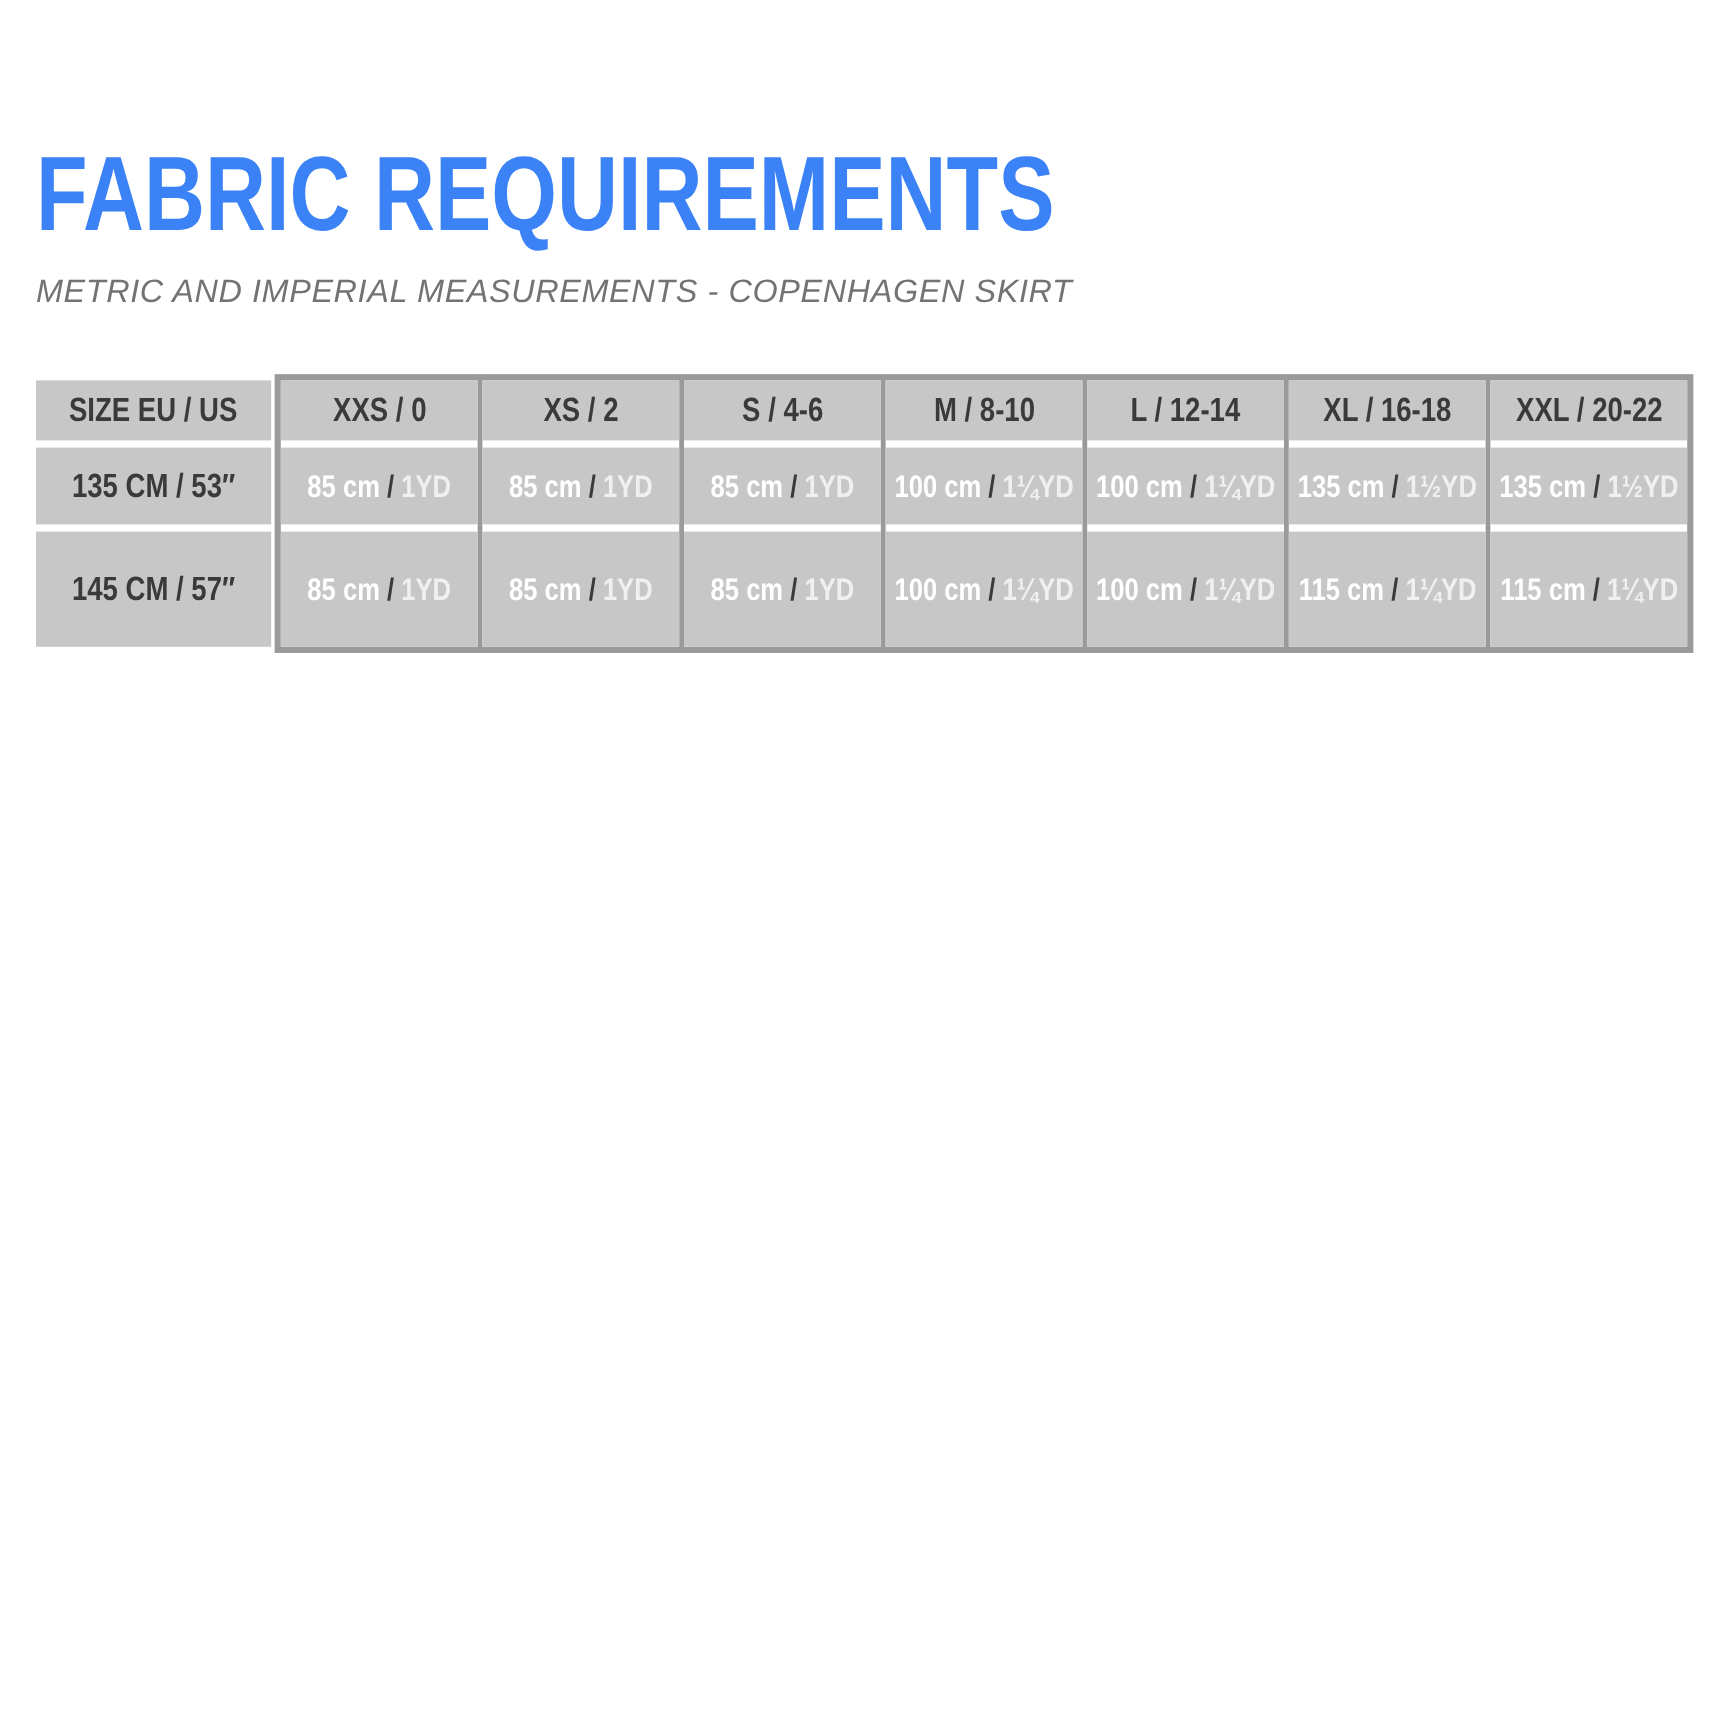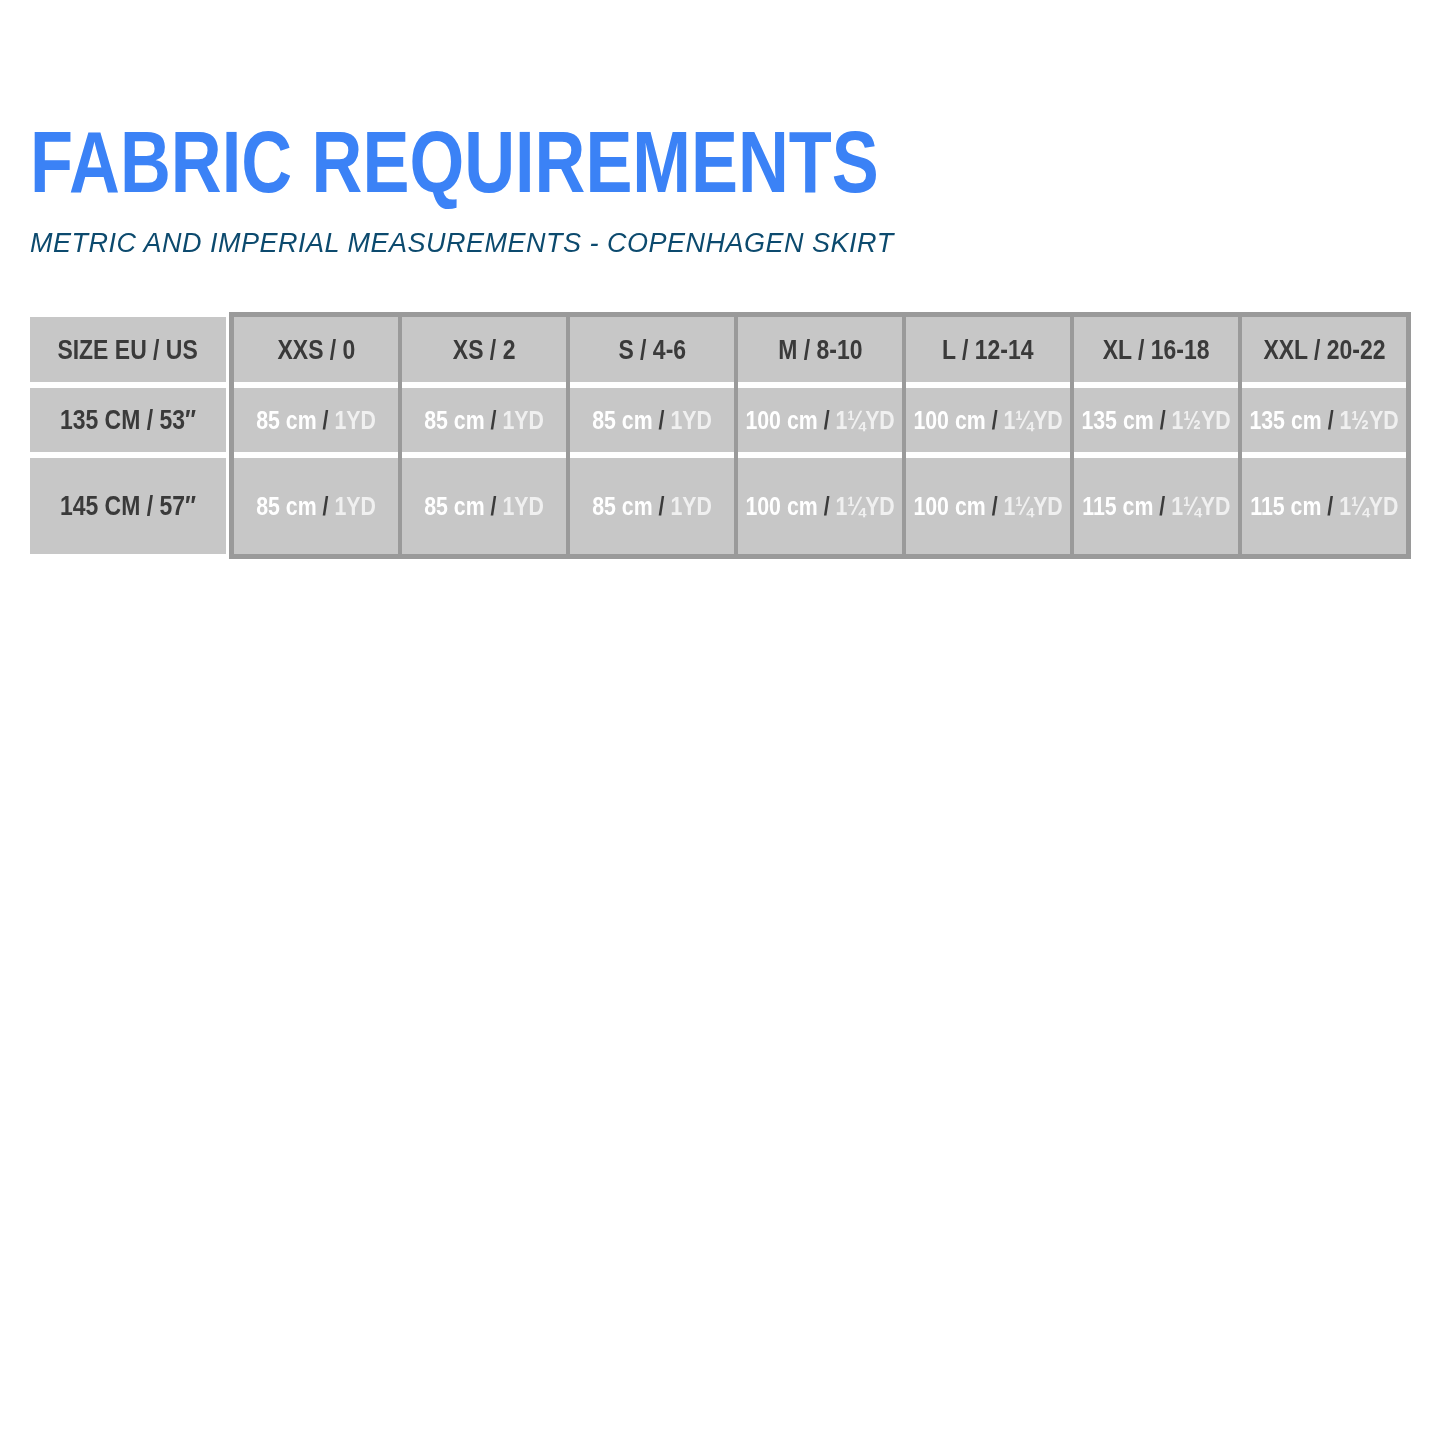--- a/index.html
+++ b/index.html
@@ -32,21 +32,21 @@
   .cond {
     display: inline-block;
     transform: scaleX(0.82);
     transform-origin: center center;
     white-space: nowrap;
   }
   .subtitle {
     margin-top: 24px;
     font-size: 27px;
     font-style: italic;
-    color: #0c4a6e;
+    color: #737373;
     line-height: 1;
     letter-spacing: 0.5px;
   }
   .table-wrap {
     margin-top: 55px;
     display: flex;
     align-items: flex-start;
   }
   .label-col {
     width: 196px;
@@ -69,21 +69,21 @@
     flex-direction: column;
     row-gap: 6px;
   }
   .cell {
     background: var(--cell-background, #c7c7c7);
     display: flex;
     align-items: center;
     justify-content: center;
     overflow: hidden;
   }
-  .cell.head { height: 65px; }
+  .cell.head { height: 50px; }
   .cell.r1   { height: 64px; }
   .cell.r2   { height: 96px; }
   .head-text, .row-label {
     font-weight: bold;
     font-size: 28px;
     color: var(--dark-text, #3a3a3a);
   }
   .val {
     font-weight: bold;
     font-size: 26px;

